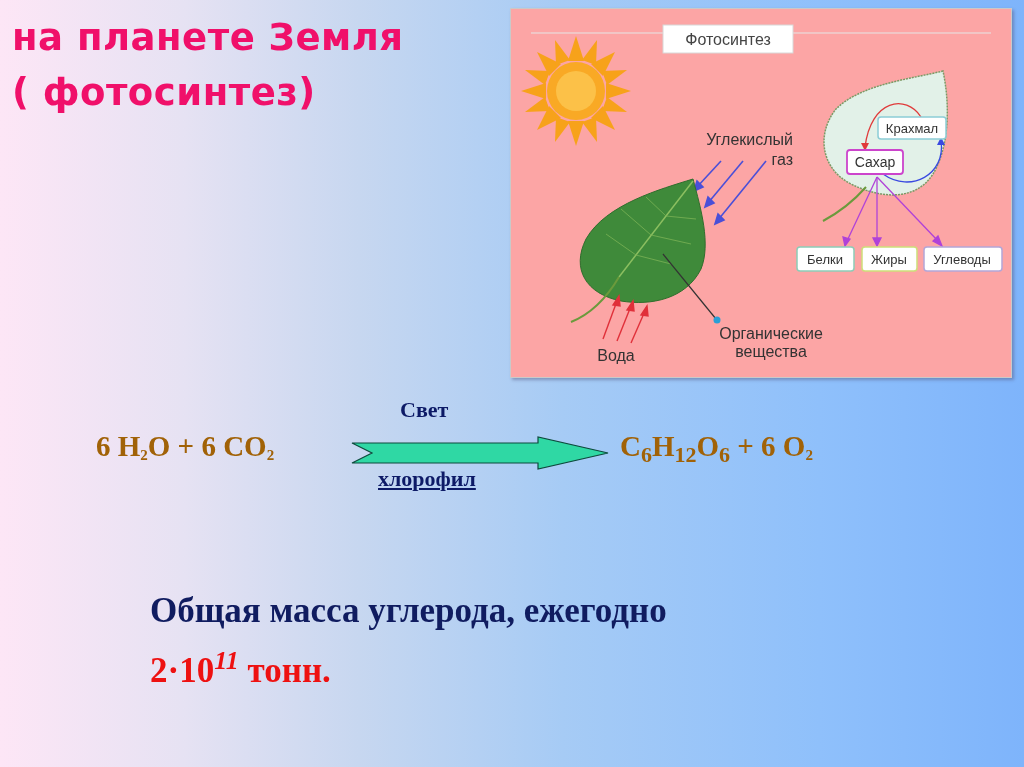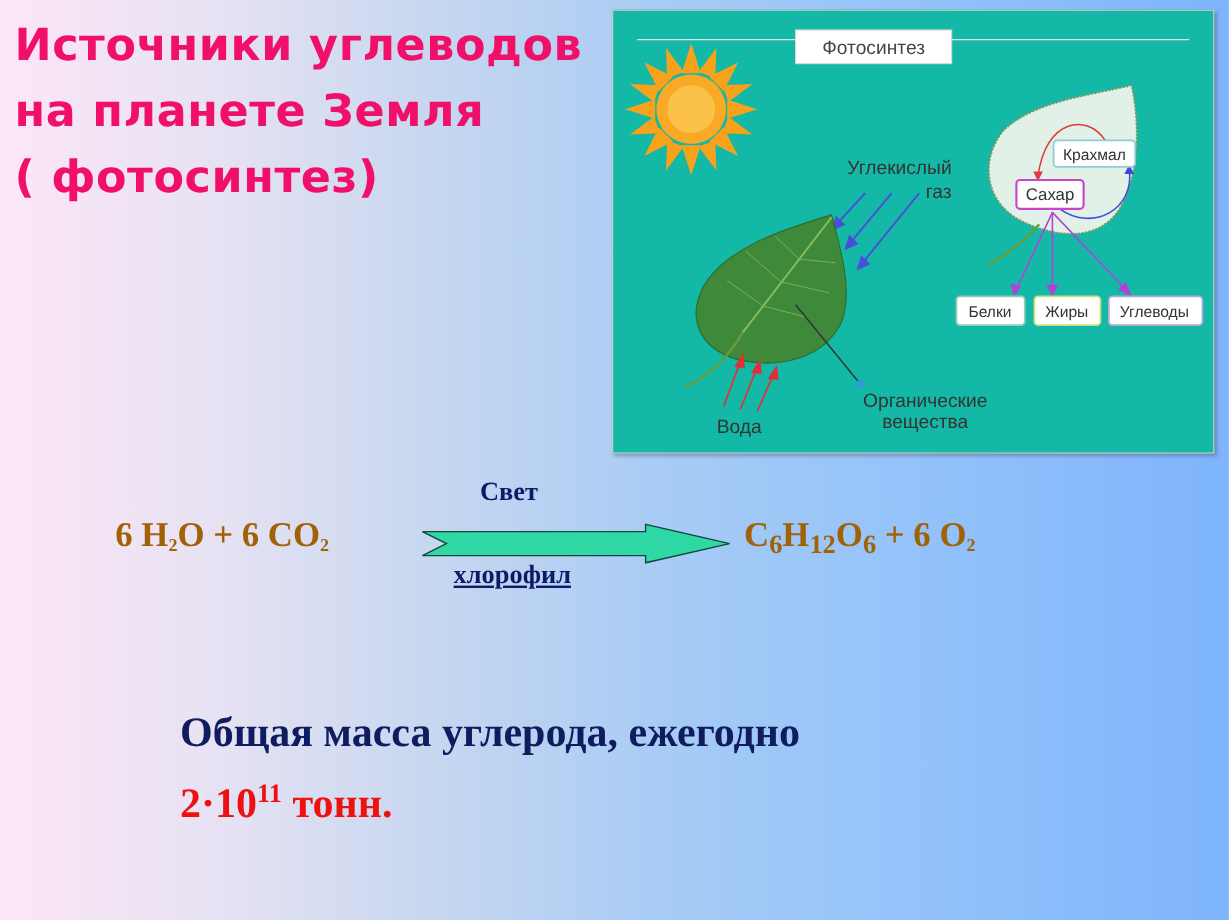--- a/index.html
+++ b/index.html
@@ -9,44 +9,43 @@
     font-family: "Liberation Serif", serif;
   }
   .title {
     position:absolute; left:12px; top:10px; width:490px;
     font-family: "DejaVu Sans", sans-serif; font-weight:bold;
     font-size:37px; line-height:55px; color:#f0106a; letter-spacing:0.5px;
   }
   .title div { white-space:nowrap; }
   .figure {
     position:absolute; left:510px; top:8px; width:500px; height:368px;
-    background:#14b8a6; border:1px solid #c9c9c9;
+    background:#fca5a5; border:1px solid #c9c9c9;
     box-shadow: 2px 2px 3px rgba(80,80,120,0.45);
   }
   .figure svg { position:absolute; left:0; top:0; }
   .eq {
     position:absolute; top:430px; font-size:29px; font-weight:bold; color:#a16207;
     white-space:nowrap;
   }
   .eq sub { font-size:15px; vertical-align:-4px; }
   .eq-right sub { font-size:22px; vertical-align:-6px; }
   .cond { position:absolute; font-size:22px; font-weight:bold; color:#0d1a66; white-space:nowrap; }
   .arrow { position:absolute; left:350px; top:436px; }
   .summary {
     position:absolute; left:150px; top:586px; width:800px; 
     font-size:35px; font-weight:bold; color:#101c60; line-height:50px;
   }
   .summary .val { color:#ee1111; }
-  .summary sup { font-size:22px; vertical-align:13px; }
+  .summary sup { font-size:26px; vertical-align:13px;font-style:italic; }
 </style>
 </head>
 <body>
 
 <div class="title">
-  <div>Источники углеводов</div>
   <div>на планете Земля</div>
   <div>( фотосинтез)</div>
 </div>
 
 <div class="figure">
   <svg width="500" height="368" viewBox="0 0 500 368" xmlns="http://www.w3.org/2000/svg" font-family="Liberation Sans, sans-serif">
 
     <line x1="20" y1="24" x2="480" y2="24" stroke="#e6e6e6" stroke-width="1"></line>
     <rect x="152" y="16" width="130" height="28" fill="#fff" stroke="#d8d8d8"></rect>
     <text x="217" y="36" font-size="16" text-anchor="middle" fill="#444">Фотосинтез</text>

